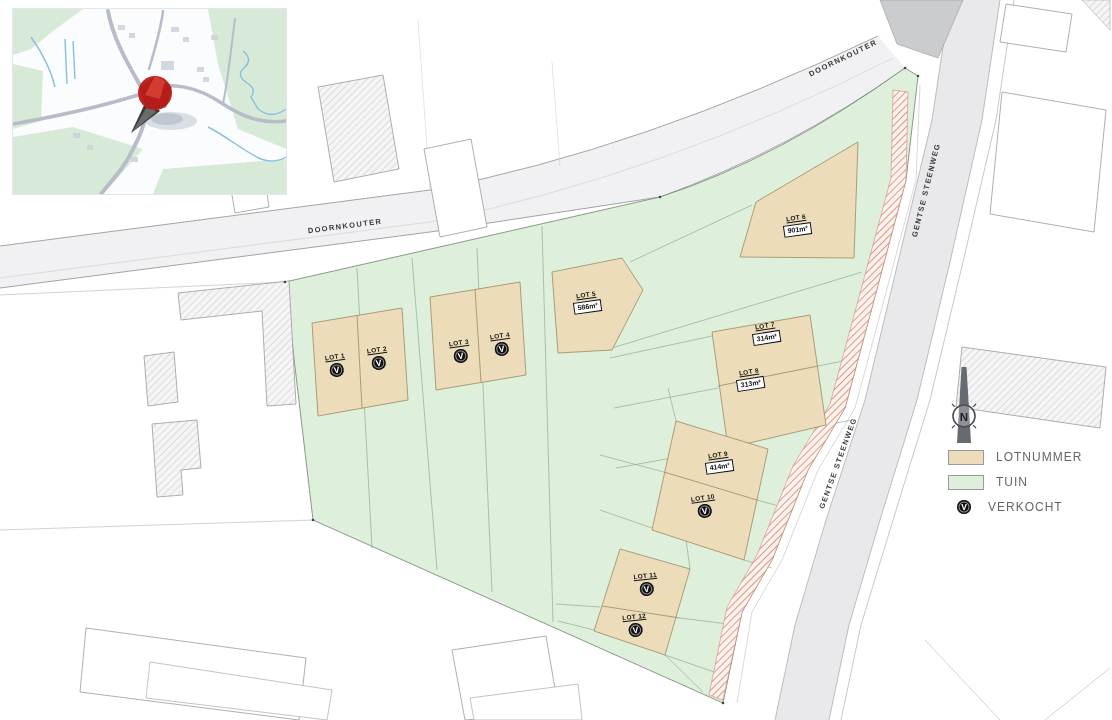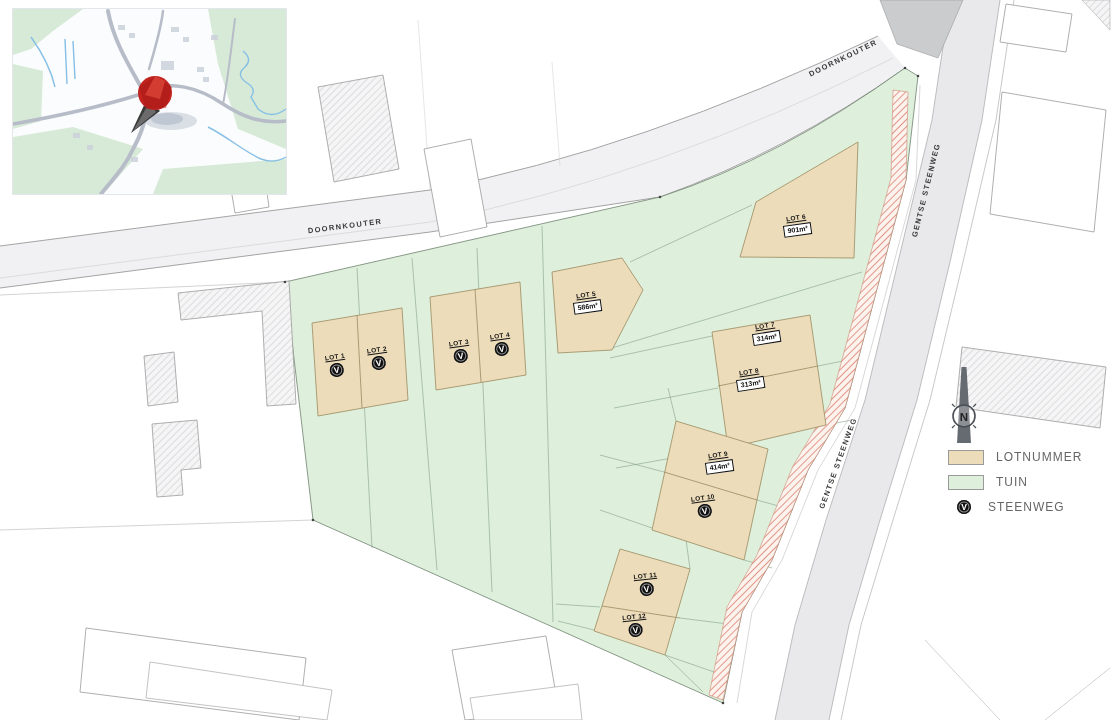--- a/index.html
+++ b/index.html
@@ -288,17 +288,17 @@
       <span class="legend-label">LOTNUMMER</span>
     </div>
     <div class="legend-row">
       <span class="swatch" style="background: rgb(222, 240, 220);"></span>
       <span class="legend-label">TUIN</span>
     </div>
     <div class="legend-row">
       <span class="v-badge">
           <span>V</span>
         </span>
-      <span class="legend-label">STEENWEG</span>
+      <span class="legend-label">VERKOCHT</span>
     </div>
   </div>
 
 </div>
 
 </body></html>

